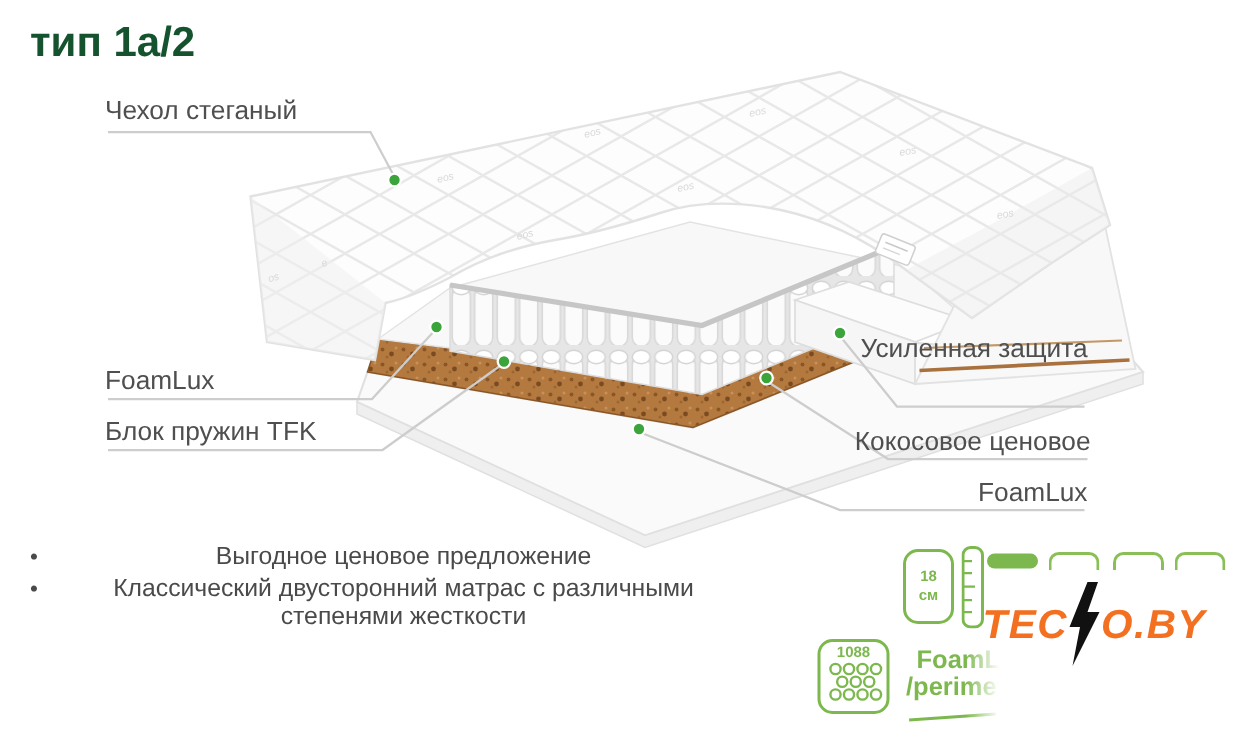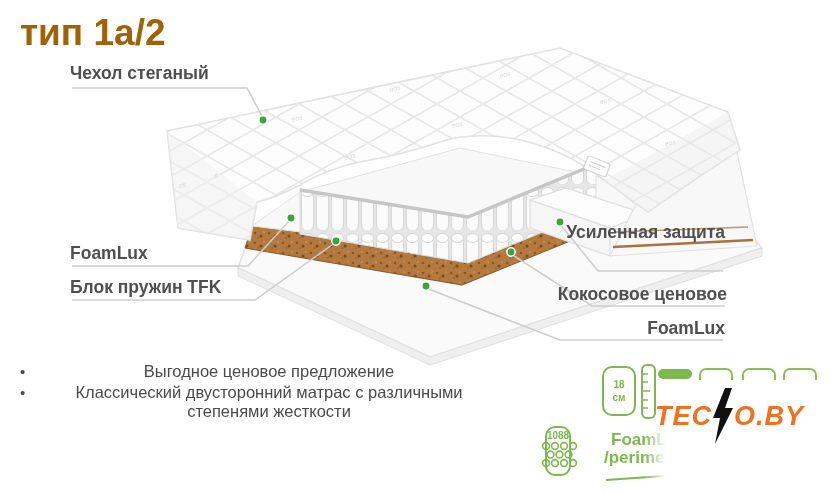--- a/index.html
+++ b/index.html
@@ -1,35 +1,35 @@
 <!DOCTYPE html>
 <html><head>
 <meta charset="utf-8">
 <style>
   html,body{margin:0;padding:0;background:#fff;}
   .canvas{position:relative;width:840px;height:494px;background:#fff;overflow:hidden;
           font-family:"Liberation Sans",sans-serif;}
   .art{position:absolute;left:0;top:0;z-index:0;}
-  .page-title{position:absolute;left:20px;top:12px;font-size:37px;font-weight:bold;
-              color:#a16207;z-index:2;}
-  .callout{position:absolute;color:#4f4f4f;font-size:17.5px;z-index:2;white-space:nowrap;font-weight:bold;}
+  .page-title{position:absolute;left:20px;top:12px;font-size:28px;font-weight:bold;
+              color:#14532d;z-index:2;}
+  .callout{position:absolute;color:#4f4f4f;font-size:17.5px;z-index:2;white-space:nowrap;}
   .callout.right{text-align:right;}
   .bullets{position:absolute;left:20px;top:362px;max-width:480px;z-index:2;}
   .bullet-row{display:flex;align-items:flex-start;color:#4a4a4a;font-size:16.5px;line-height:19.5px;margin-bottom:1px;}
   .bullet-dot{width:18px;flex:0 0 18px;color:#4a4a4a;font-size:15px;}
   .bullet-text{flex:1;text-align:center;}
   
   .fbox{position:absolute;border:2px solid #7db84f;border-radius:10px;color:#7db84f;
         display:flex;flex-direction:column;align-items:center;justify-content:flex-end;z-index:2;}
   .fbox .cap{font-size:10px;font-weight:bold;color:#7db84f;}
   .weight-box{left:545px;top:366px;width:50px;height:50px;padding-bottom:3px;box-sizing:border-box;}
   .height-box{left:602px;top:366px;width:34px;height:50px;justify-content:center;box-sizing:border-box;}
   .height-box .cap{line-height:13px;}
   .ruler-box{position:absolute;left:641px;top:364px;z-index:2;}
-  .springs-box{left:545px;top:426px;width:26px;height:50px;justify-content:flex-start;box-sizing:border-box;padding-top:2px;}
+  .springs-box{left:545px;top:426px;width:48px;height:50px;justify-content:flex-start;box-sizing:border-box;padding-top:2px;}
   .protect{position:absolute;left:604px;top:430px;width:64px;height:56px;overflow:hidden;z-index:2;
            -webkit-mask-image:linear-gradient(to right,#000 62%,transparent 97%);
            mask-image:linear-gradient(to right,#000 62%,transparent 97%);}
   .protect .l1{font-size:17px;font-weight:bold;color:#7db84f;white-space:nowrap;padding-left:7px;}
   .protect .l2{font-size:17px;font-weight:bold;color:#7db84f;white-space:nowrap;margin-top:-2px;}
   .protect .underline{position:absolute;left:2px;top:47px;width:58px;height:2px;background:#7db84f;transform:rotate(-4deg);}
   .pill{position:absolute;z-index:2;}
   .pill.filled{width:34px;height:10px;border-radius:5px;background:#7db84f;}
   .pill.open{width:34px;height:12px;border:2px solid #8abf57;border-bottom:none;border-radius:7px 7px 0 0;box-sizing:border-box;}
   .brand{position:absolute;left:655px;top:388px;width:185px;height:56px;display:flex;align-items:center;z-index:2;}

